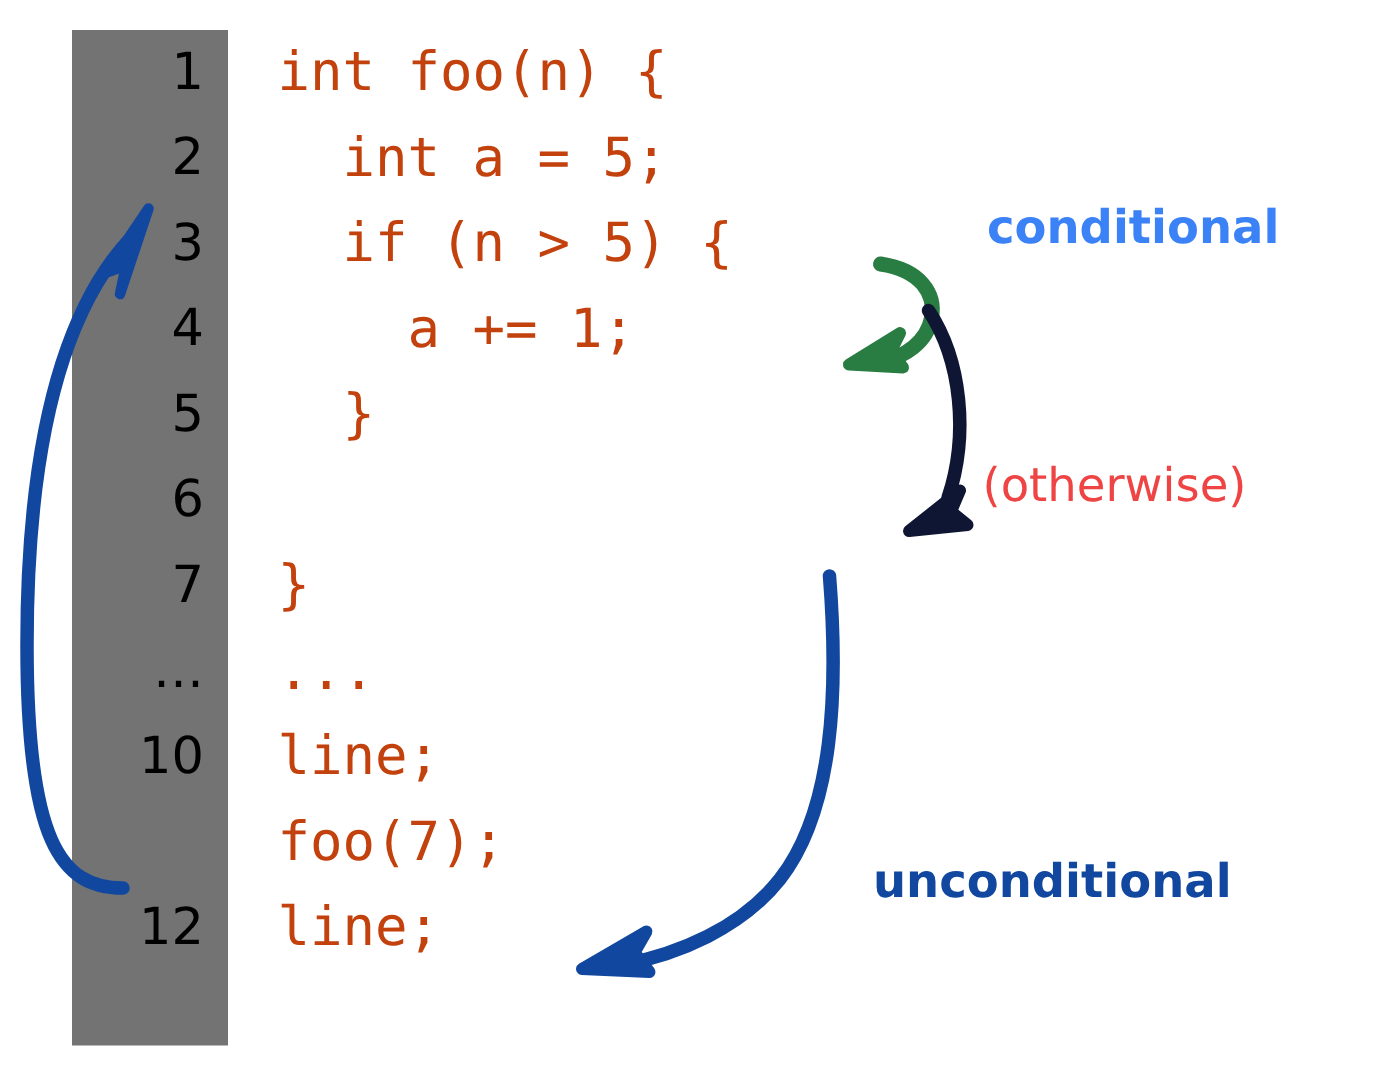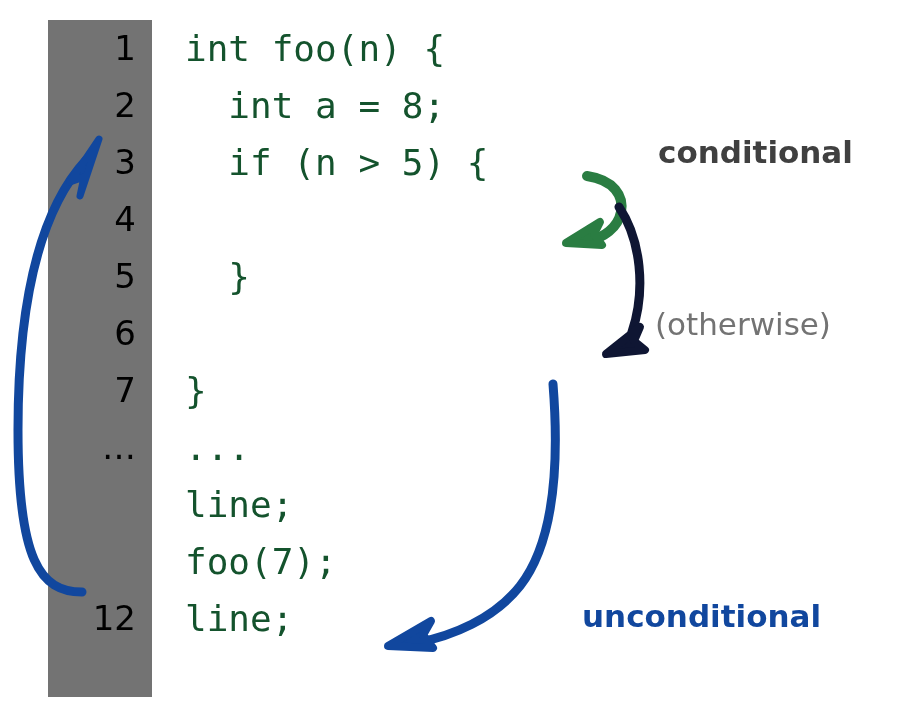--- a/index.html
+++ b/index.html
@@ -45,49 +45,48 @@
   }
   .lineno.ellipsis{
     font-size:34px;
     letter-spacing:0px;
   }
   .code{
     position:absolute;
     left:185px;
     font-family:"DejaVu Sans Mono", monospace;
     font-size:36px;
-    color:#14532d;
+    color:#c2410c;
     white-space:pre;
     line-height:57px;
   }
 
   
   .label{
     position:absolute;
     font-family:"DejaVu Sans", sans-serif;
     white-space:nowrap;
   }
   .label-conditional{
     left:658px;top:134px;
     font-size:31px;
     font-weight:bold;
-    color:#404040;
+    color:#3b82f6;
   }
   .label-otherwise{
     left:655px;top:306px;
     font-size:31px;
     font-weight:normal;
-    color:#737373;
+    color:#ef4444;
   }
   .label-unconditional{
     left:582px;top:570px;
     font-size:31px;
     font-weight:bold;
     color:#11479E;
-    margin-top:28px;
   }
 
   .arrows{
     position:absolute;left:0;top:0;
     width:920px;height:727px;
     pointer-events:none;
   }
 </style>
 </head>
 <body>
@@ -98,30 +97,31 @@
 
   <div class="rows">
 
     <div class="row" style="top:0px">
       <div class="lineno">1</div>
       <div class="code">int foo(n) {</div>
     </div>
 
     <div class="row" style="top:57px">
       <div class="lineno">2</div>
-      <div class="code">  int a = 8;</div>
+      <div class="code">  int a = 5;</div>
     </div>
 
     <div class="row" style="top:114px">
       <div class="lineno">3</div>
       <div class="code">  if (n &gt; 5) {</div>
     </div>
 
     <div class="row" style="top:171px">
       <div class="lineno">4</div>
+      <div class="code">    a += 1;</div>
     </div>
 
     <div class="row" style="top:228px">
       <div class="lineno">5</div>
       <div class="code">  }</div>
     </div>
 
     <div class="row" style="top:285px">
       <div class="lineno">6</div>
     </div>
@@ -130,20 +130,21 @@
       <div class="lineno">7</div>
       <div class="code">}</div>
     </div>
 
     <div class="row" style="top:399px">
       <div class="lineno ellipsis">…</div>
       <div class="code">...</div>
     </div>
 
     <div class="row" style="top:456px">
+      <div class="lineno">10</div>
       <div class="code">line;</div>
     </div>
 
     <div class="row" style="top:513px">
       <div class="code">foo(7);</div>
     </div>
 
     <div class="row" style="top:570px">
       <div class="lineno">12</div>
       <div class="code">line;</div>

